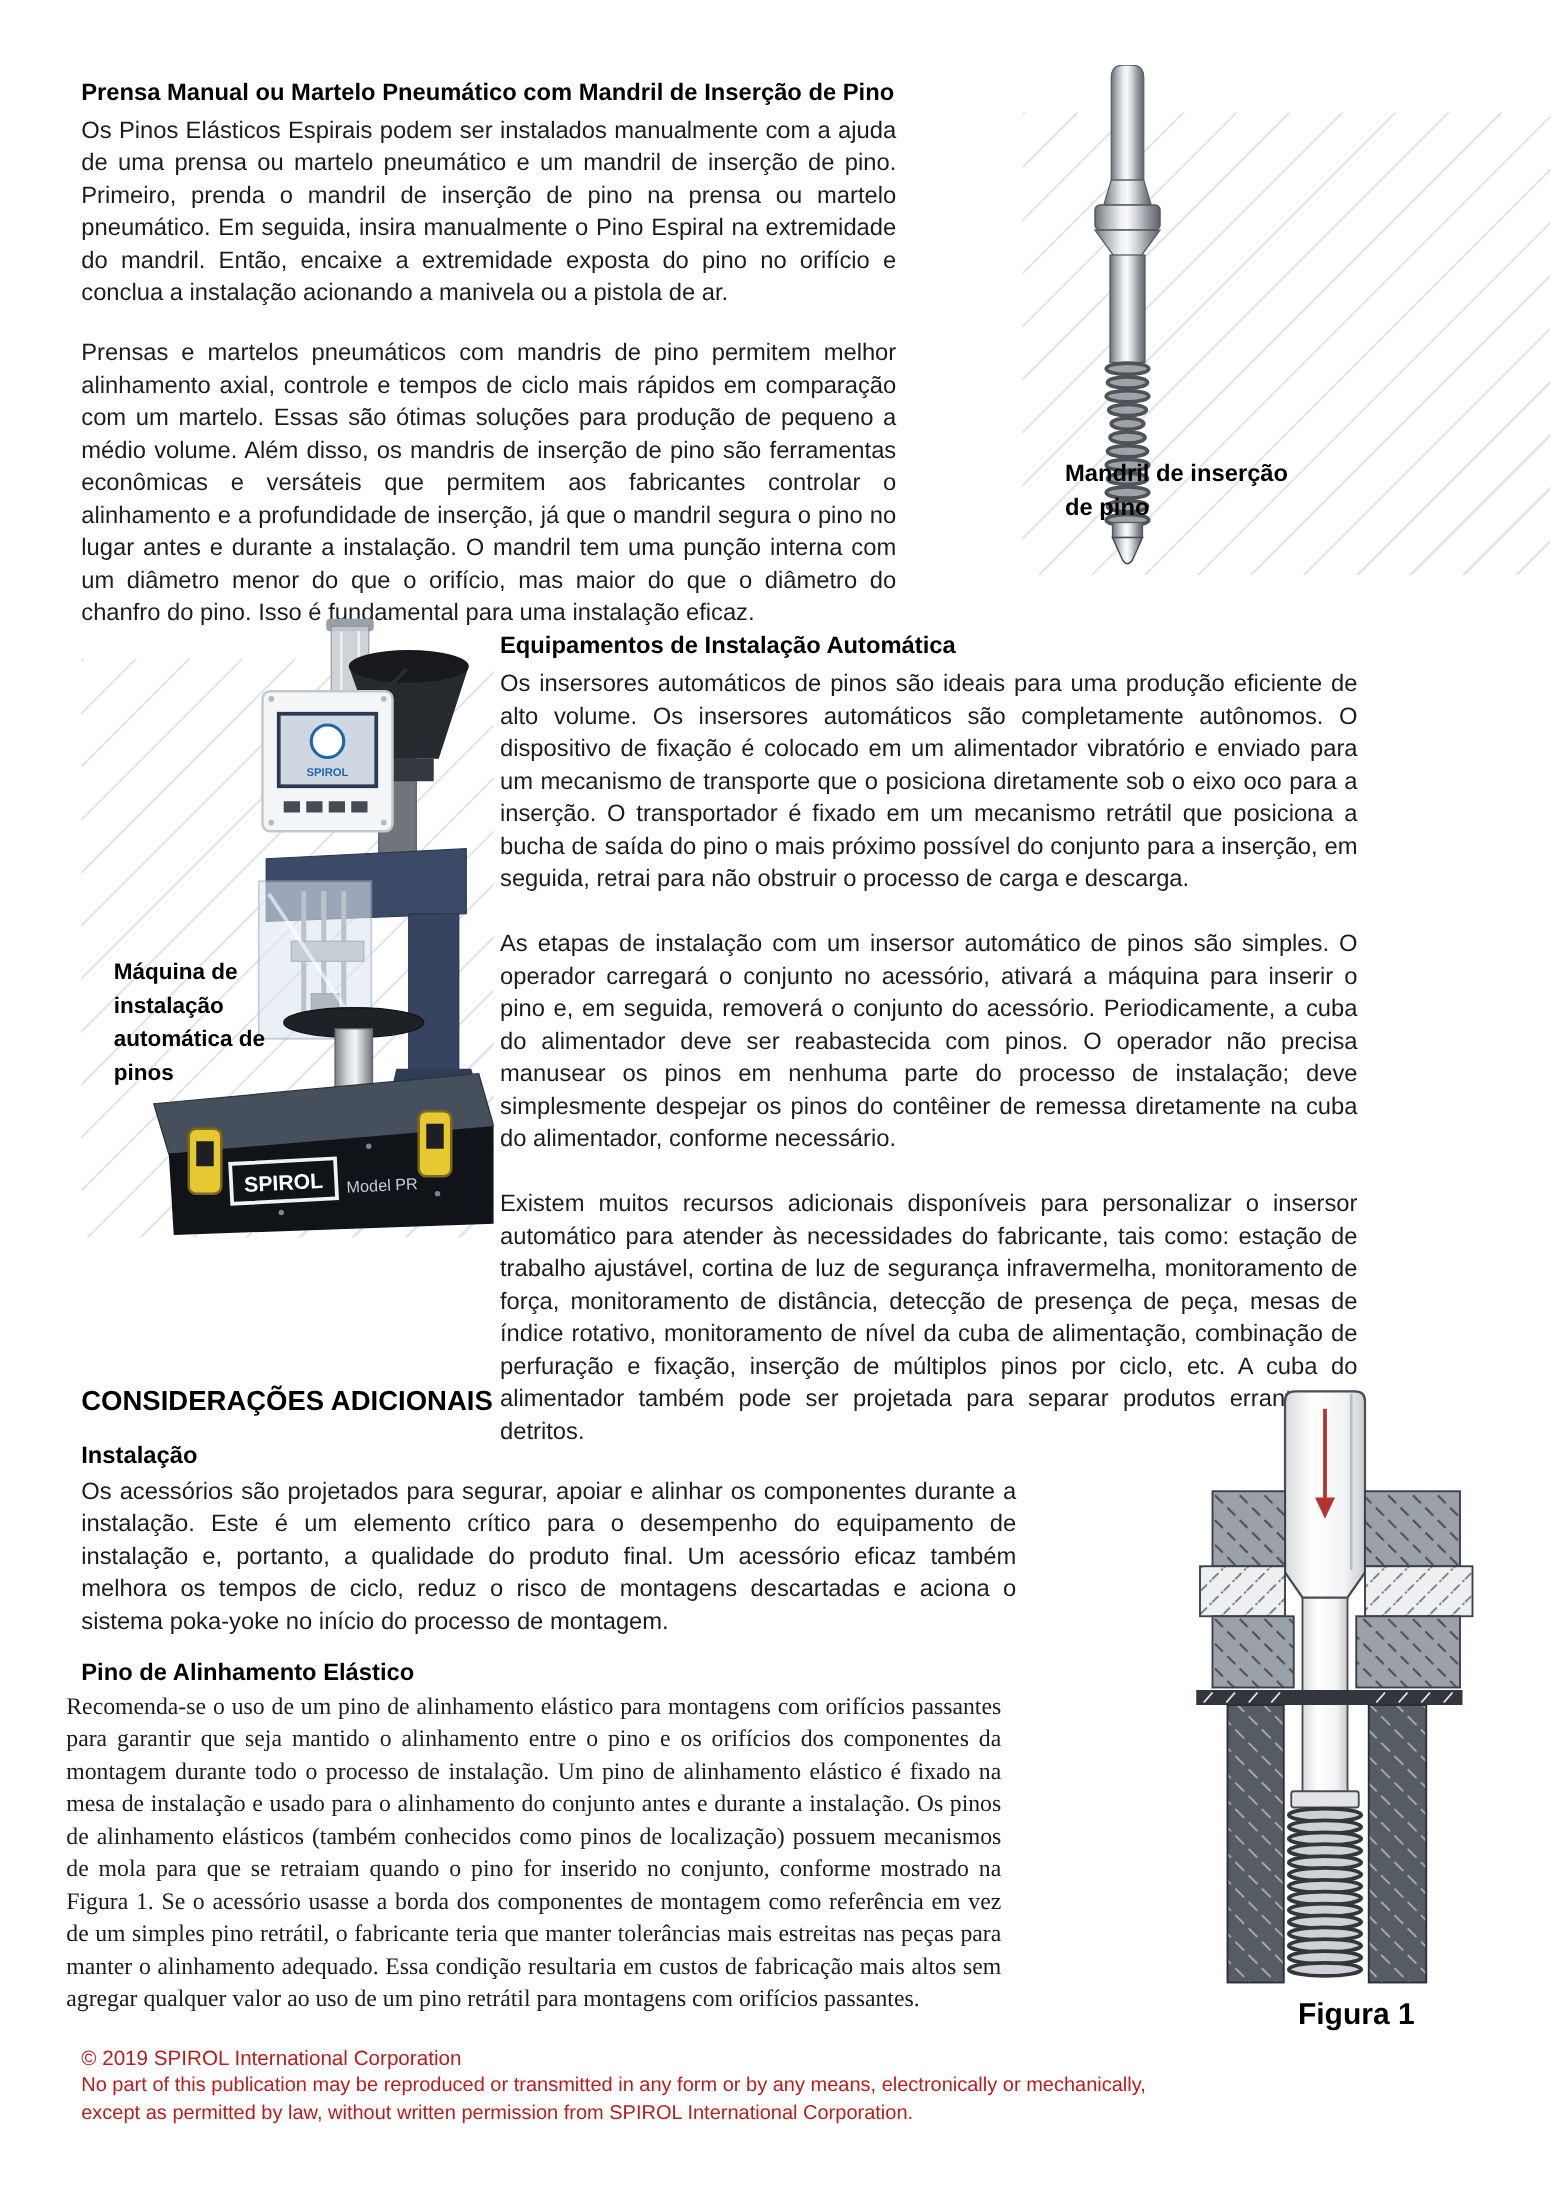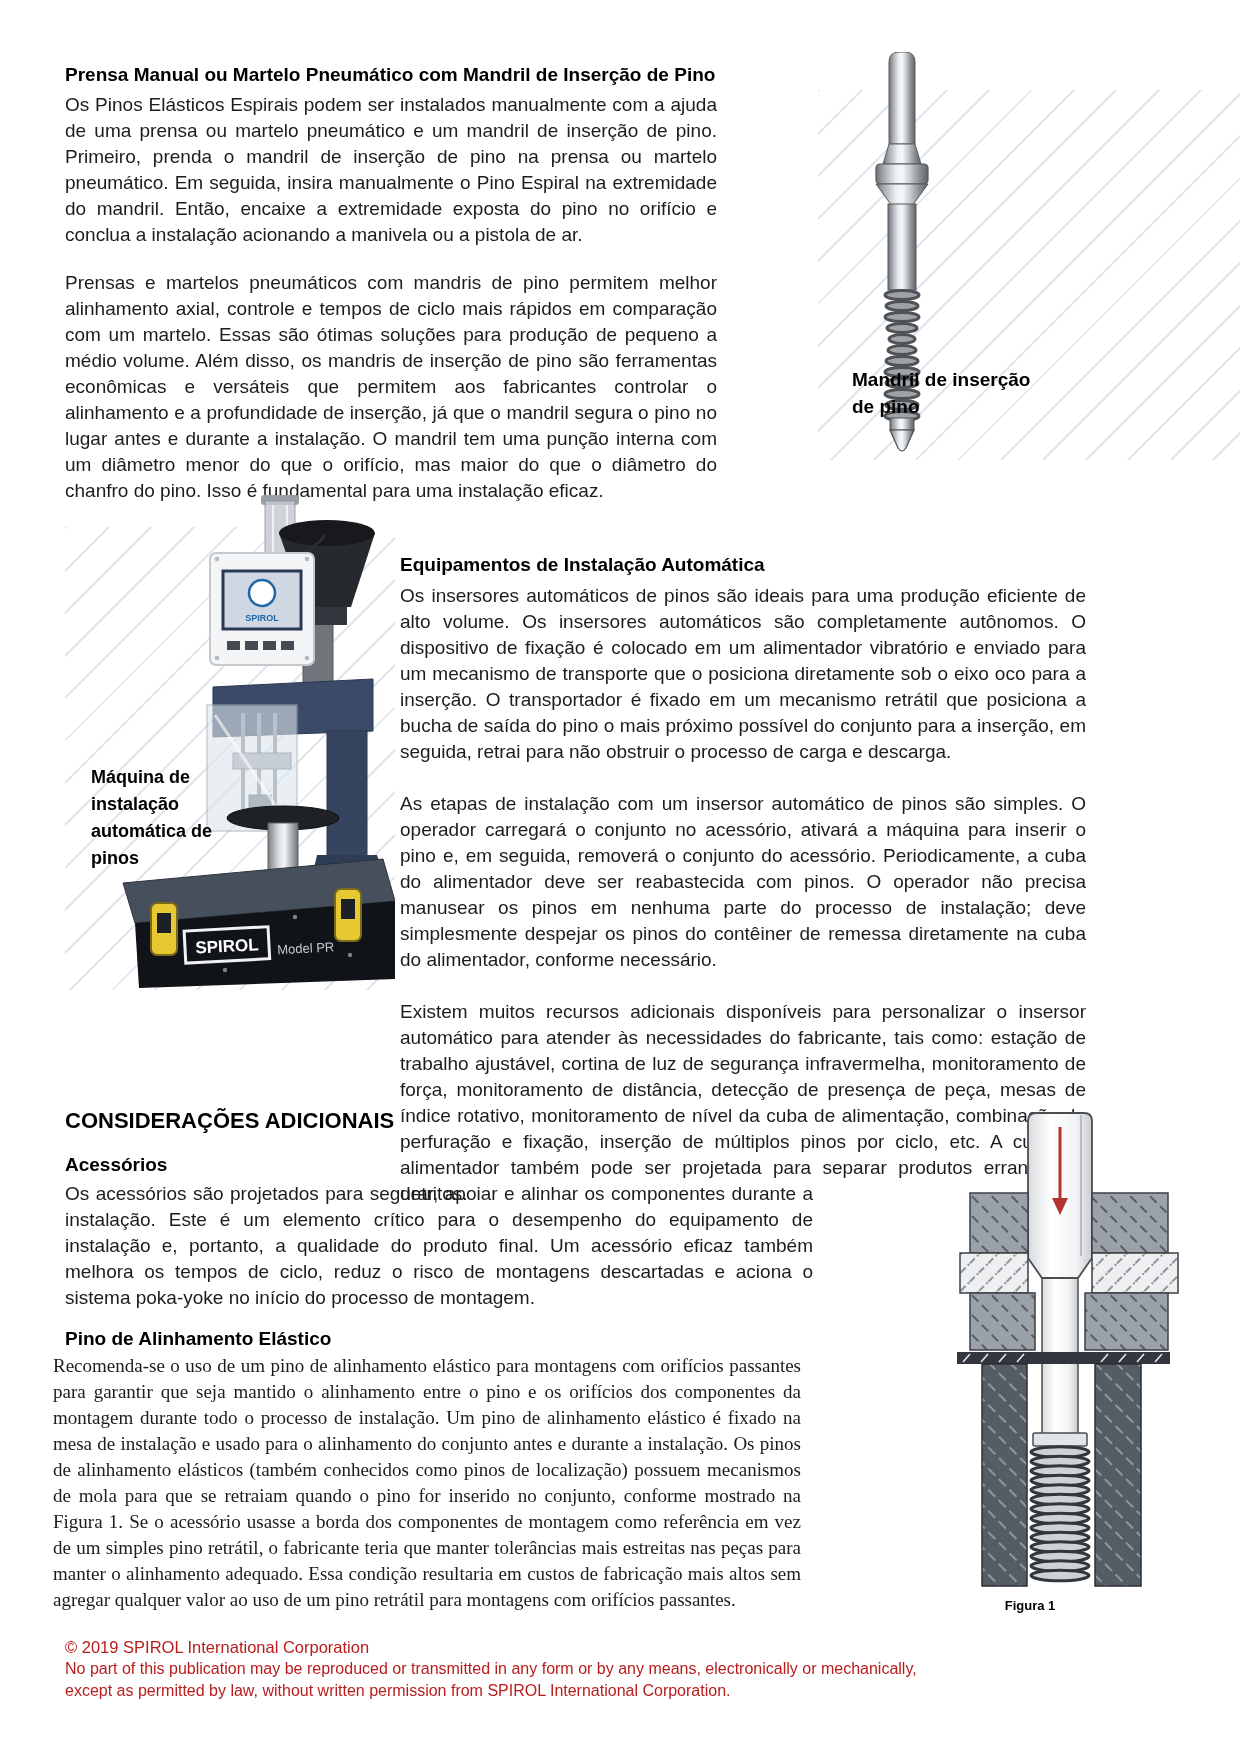--- a/index.html
+++ b/index.html
@@ -27,33 +27,33 @@
   .mandrel-hatch { left:0; right:0; top:50px; bottom:0; }
   .mandrel-svg { position:absolute; left:24px; top:12px; }
   .mandrel-caption { position:absolute; left:34px; top:326px; width:205px; font-size:19px; font-weight:bold; line-height:27px; }
 
   
   .machine-fig { left:65px; top:455px; width:330px; height:535px; }
   .machine-hatch { left:0; right:0; top:72px; bottom:0; }
   .machine-svg { position:absolute; left:0; top:0; }
   .machine-caption { position:absolute; left:26px; top:309px; width:150px; font-size:18px; font-weight:bold; line-height:27px; }
   .auto-col { left:400px; top:504px; width:686px; }
-  .auto-col h3 { font-size:19px; font-weight:bold; line-height:26px; margin-bottom:5px; text-align:left;margin-top:48px; }
+  .auto-col h3 { font-size:19px; font-weight:bold; line-height:26px; margin-bottom:5px; text-align:left; }
   .auto-col p { margin-bottom:26px; }
   .auto-col p:last-child { margin-bottom:0; }
 
   
   .s3-title { left:65px; top:1108px; width:700px; font-size:22px; font-weight:bold; line-height:26px; }
   .s3-h-fix { left:65px; top:1152px; width:700px; }
   .s3-p-fix { left:65px; top:1181px; width:748px; }
   .s3-h-pin { left:65px; top:1326px; width:700px; }
   .s3-p-pin { left:53px; top:1353px; width:748px;font-family:Liberation Serif, serif; }
 
   .figura-svg { position:absolute; left:885px; top:1105px; }
-  .figura-caption { left:880px; top:1598px; width:300px; text-align:center; font-size:13px; font-weight:bold; }
+  .figura-caption { left:935px; top:1598px; width:300px; text-align:center; font-size:24px; font-weight:bold; }
 
   
   .footer { left:65px; top:1636px; width:1100px; color:#b91c1c; }
   .footer .f1 { font-size:16.5px; line-height:22px; }
   .footer .f2 { font-size:16px; line-height:22px; }
 </style>
 </head>
 <body>
 
 <div class="page">
@@ -200,21 +200,21 @@
 
   <div class="abs auto-col body-txt">
     <h3 class="blue">Equipamentos de Instalação Automática</h3>
     <p>Os insersores automáticos de pinos são ideais para uma produção eficiente de alto volume. Os insersores automáticos são completamente autônomos. O dispositivo de fixação é colocado em um alimentador vibratório e enviado para um mecanismo de transporte que o posiciona diretamente sob o eixo oco para a inserção. O transportador é fixado em um mecanismo retrátil que posiciona a bucha de saída do pino o mais próximo possível do conjunto para a inserção, em seguida, retrai para não obstruir o processo de carga e descarga.</p>
     <p>As etapas de instalação com um insersor automático de pinos são simples. O operador carregará o conjunto no acessório, ativará a máquina para inserir o pino e, em seguida, removerá o conjunto do acessório. Periodicamente, a cuba do alimentador deve ser reabastecida com pinos. O operador não precisa manusear os pinos em nenhuma parte do processo de instalação; deve simplesmente despejar os pinos do contêiner de remessa diretamente na cuba do alimentador, conforme necessário.</p>
     <p>Existem muitos recursos adicionais disponíveis para personalizar o insersor automático para atender às necessidades do fabricante, tais como: estação de trabalho ajustável, cortina de luz de segurança infravermelha, monitoramento de força, monitoramento de distância, detecção de presença de peça, mesas de índice rotativo, monitoramento de nível da cuba de alimentação, combinação de perfuração e fixação, inserção de múltiplos pinos por ciclo, etc. A cuba do alimentador também pode ser projetada para separar produtos errantes ou detritos.</p>
   </div>
 
   <h2 class="abs s3-title blue">CONSIDERAÇÕES ADICIONAIS</h2>
 
-  <h3 class="abs s3-h-fix h20 blue">Acessórios</h3>
+  <h3 class="abs s3-h-fix h20 blue">Instalação</h3>
   <p class="abs s3-p-fix body-txt">Os acessórios são projetados para segurar, apoiar e alinhar os componentes durante a instalação. Este é um elemento crítico para o desempenho do equipamento de instalação e, portanto, a qualidade do produto final. Um acessório eficaz também melhora os tempos de ciclo, reduz o risco de montagens descartadas e aciona o sistema poka-yoke no início do processo de montagem.</p>
 
   <h3 class="abs s3-h-pin h20 blue">Pino de Alinhamento Elástico</h3>
   <p class="abs s3-p-pin body-txt">Recomenda-se o uso de um pino de alinhamento elástico para montagens com orifícios passantes para garantir que seja mantido o alinhamento entre o pino e os orifícios dos componentes da montagem durante todo o processo de instalação. Um pino de alinhamento elástico é fixado na mesa de instalação e usado para o alinhamento do conjunto antes e durante a instalação. Os pinos de alinhamento elásticos (também conhecidos como pinos de localização) possuem mecanismos de mola para que se retraiam quando o pino for inserido no conjunto, conforme mostrado na Figura 1. Se o acessório usasse a borda dos componentes de montagem como referência em vez de um simples pino retrátil, o fabricante teria que manter tolerâncias mais estreitas nas peças para manter o alinhamento adequado. Essa condição resultaria em custos de fabricação mais altos sem agregar qualquer valor ao uso de um pino retrátil para montagens com orifícios passantes.</p>
 
   <svg class="figura-svg" width="300" height="490" viewBox="0 0 300 490">
     <defs>
       <linearGradient id="gPin" x1="0" y1="0" x2="1" y2="0">
         <stop offset="0" stop-color="#d8dadd"></stop>
           <stop offset="0.35" stop-color="#ffffff"></stop>

